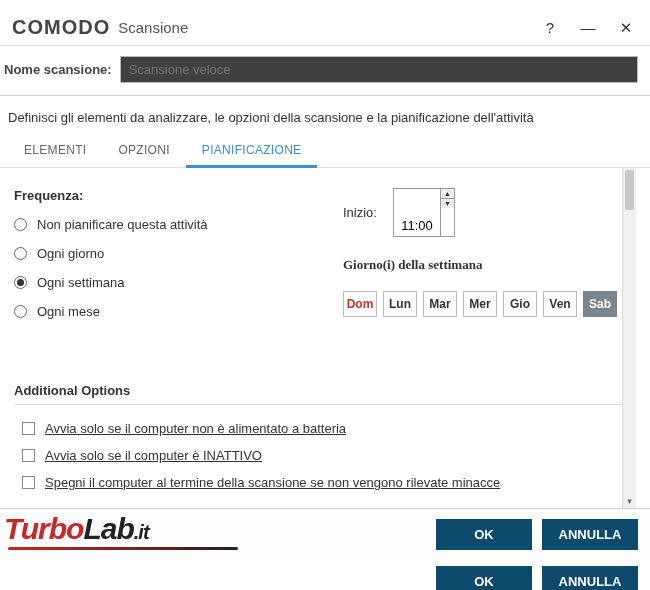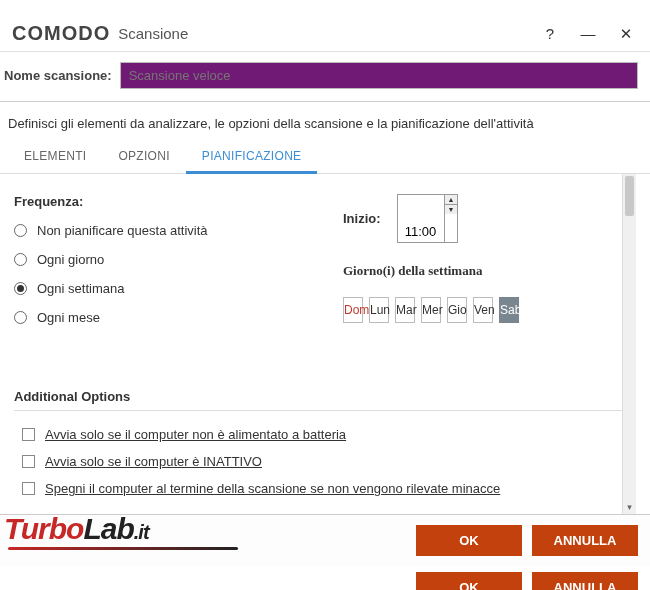--- a/index.html
+++ b/index.html
@@ -9,21 +9,21 @@
       color: #333;
       background: #fff;
       width: 650px;
       height: 590px;
       overflow: hidden;
       position: relative;
     }
     .titlebar {
       display: flex;
       align-items: center;
-      padding: 22px 8px 6px 12px;
+      padding: 16px 8px 6px 12px;
       border-bottom: 1px solid #e0e0e0;
     }
     .brand {
       font-family: Arial, sans-serif;
       font-size: 20px;
       font-weight: bold;
       letter-spacing: 1px;
       color: #444;
     }
     .brand-sub {
@@ -56,21 +56,21 @@
       color: #444;
       font-size: 13px;
       margin-right: 8px;
     }
     .name-input {
       flex: 1;
       border: 1px solid #bbb;
       padding: 5px 8px;
       font-size: 13px;
       color: #999;
-      background: #701a75;
+      background: #404040;
     }
     .desc {
       padding: 14px 8px 10px 8px;
       color: #333;
       font-size: 13px;
     }
     .tabs {
       display: flex;
       padding: 0 8px;
       border-bottom: 1px solid #ddd;
@@ -153,21 +153,21 @@
       width: 7px; height: 7px;
       background: #333;
       border-radius: 50%;
     }
     .time-row {
       display: flex;
       align-items: center;
       margin-bottom: 20px;
     }
     .time-label {
-      font-weight: bold;
+      font-weight: normal;
       margin-right: 16px;
     }
     .spinner {
       display: flex;
       border: 1px solid #999;
     }
     .spinner input {
       border: none;
       width: 46px;
       padding: 3px 6px;
@@ -195,25 +195,26 @@
       font-size: 13px;
       font-family: Liberation Serif, serif;
     }
     .days-row {
       display: flex;
       gap: 6px;
     }
     .day-btn {
       border: 1px solid #bbb;
       padding: 5px 0;
-      width: 20px;
+      width: 34px;
       text-align: center;
       font-size: 12px;
       cursor: pointer;
       background: #fff;
+      font-weight: bold;
     }
     .day-btn.sun { color: #c0392b; }
     .day-btn.selected {
       background: #7a868f;
       color: #fff;
       border-color: #7a868f;
     }
     .options-section {
       padding: 0 14px;
       margin-top: 40px;
@@ -245,25 +246,25 @@
       gap: 10px;
       background: #fdfdfd;
     }
     .footer2 {
       padding: 6px 12px 10px 12px;
       display: flex;
       justify-content: flex-end;
       gap: 10px;
     }
     .btn {
-      background: #c2410c;
+      background: #0c4a6e;
       color: #fff;
       border: none;
       padding: 8px 0;
-      width: 106px;
+      width: 96px;
       font-size: 13px;
       font-weight: bold;
       cursor: pointer;
       text-align: center;
     }
     .watermark {
       position: absolute;
       left: 4px;
       bottom: 44px;
       font-family: Arial, sans-serif;

